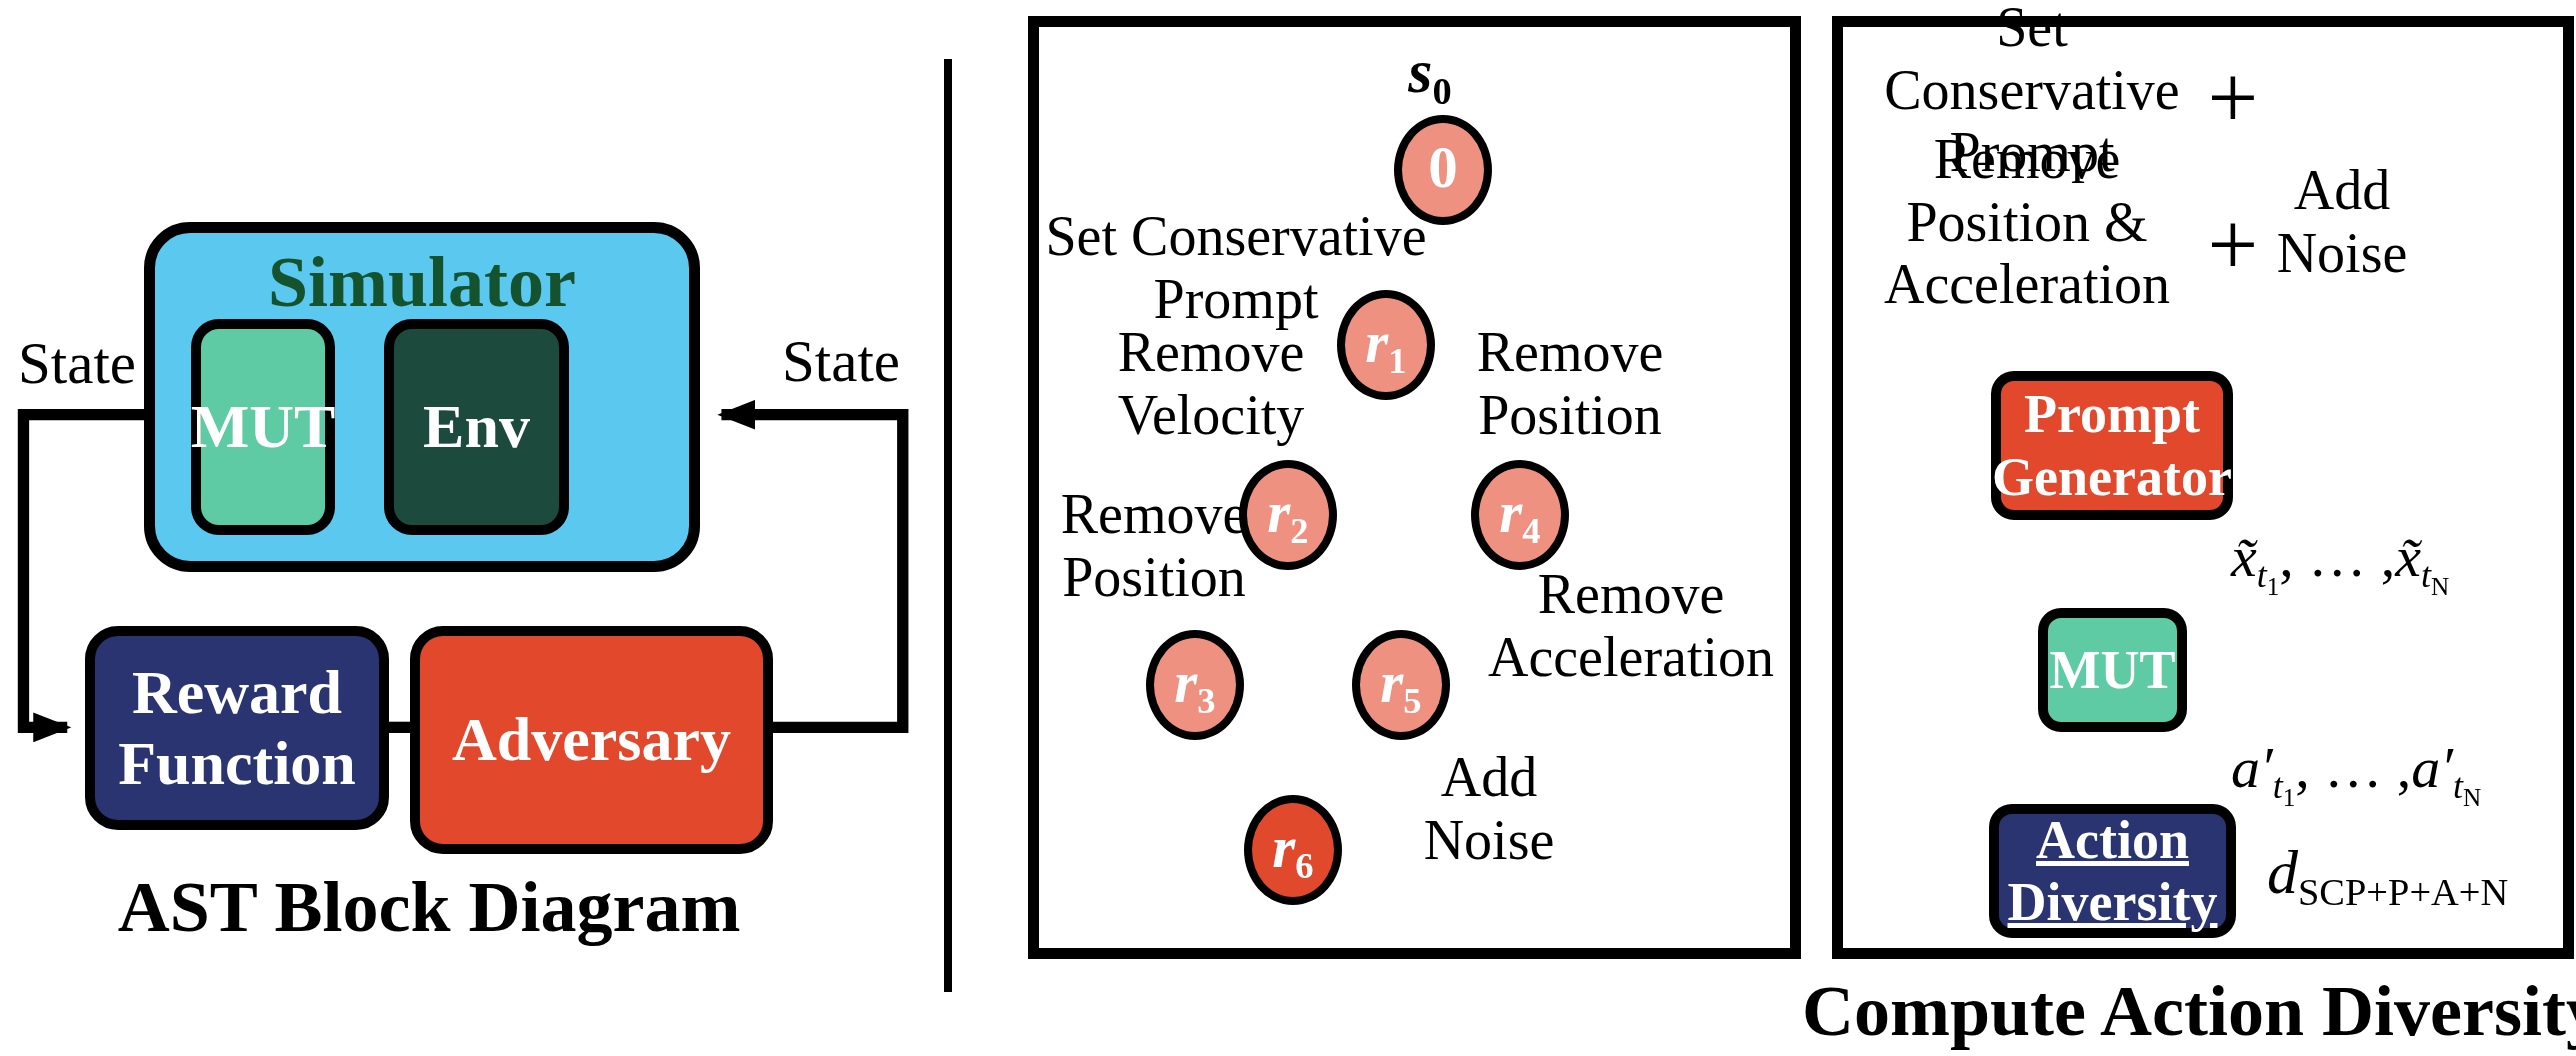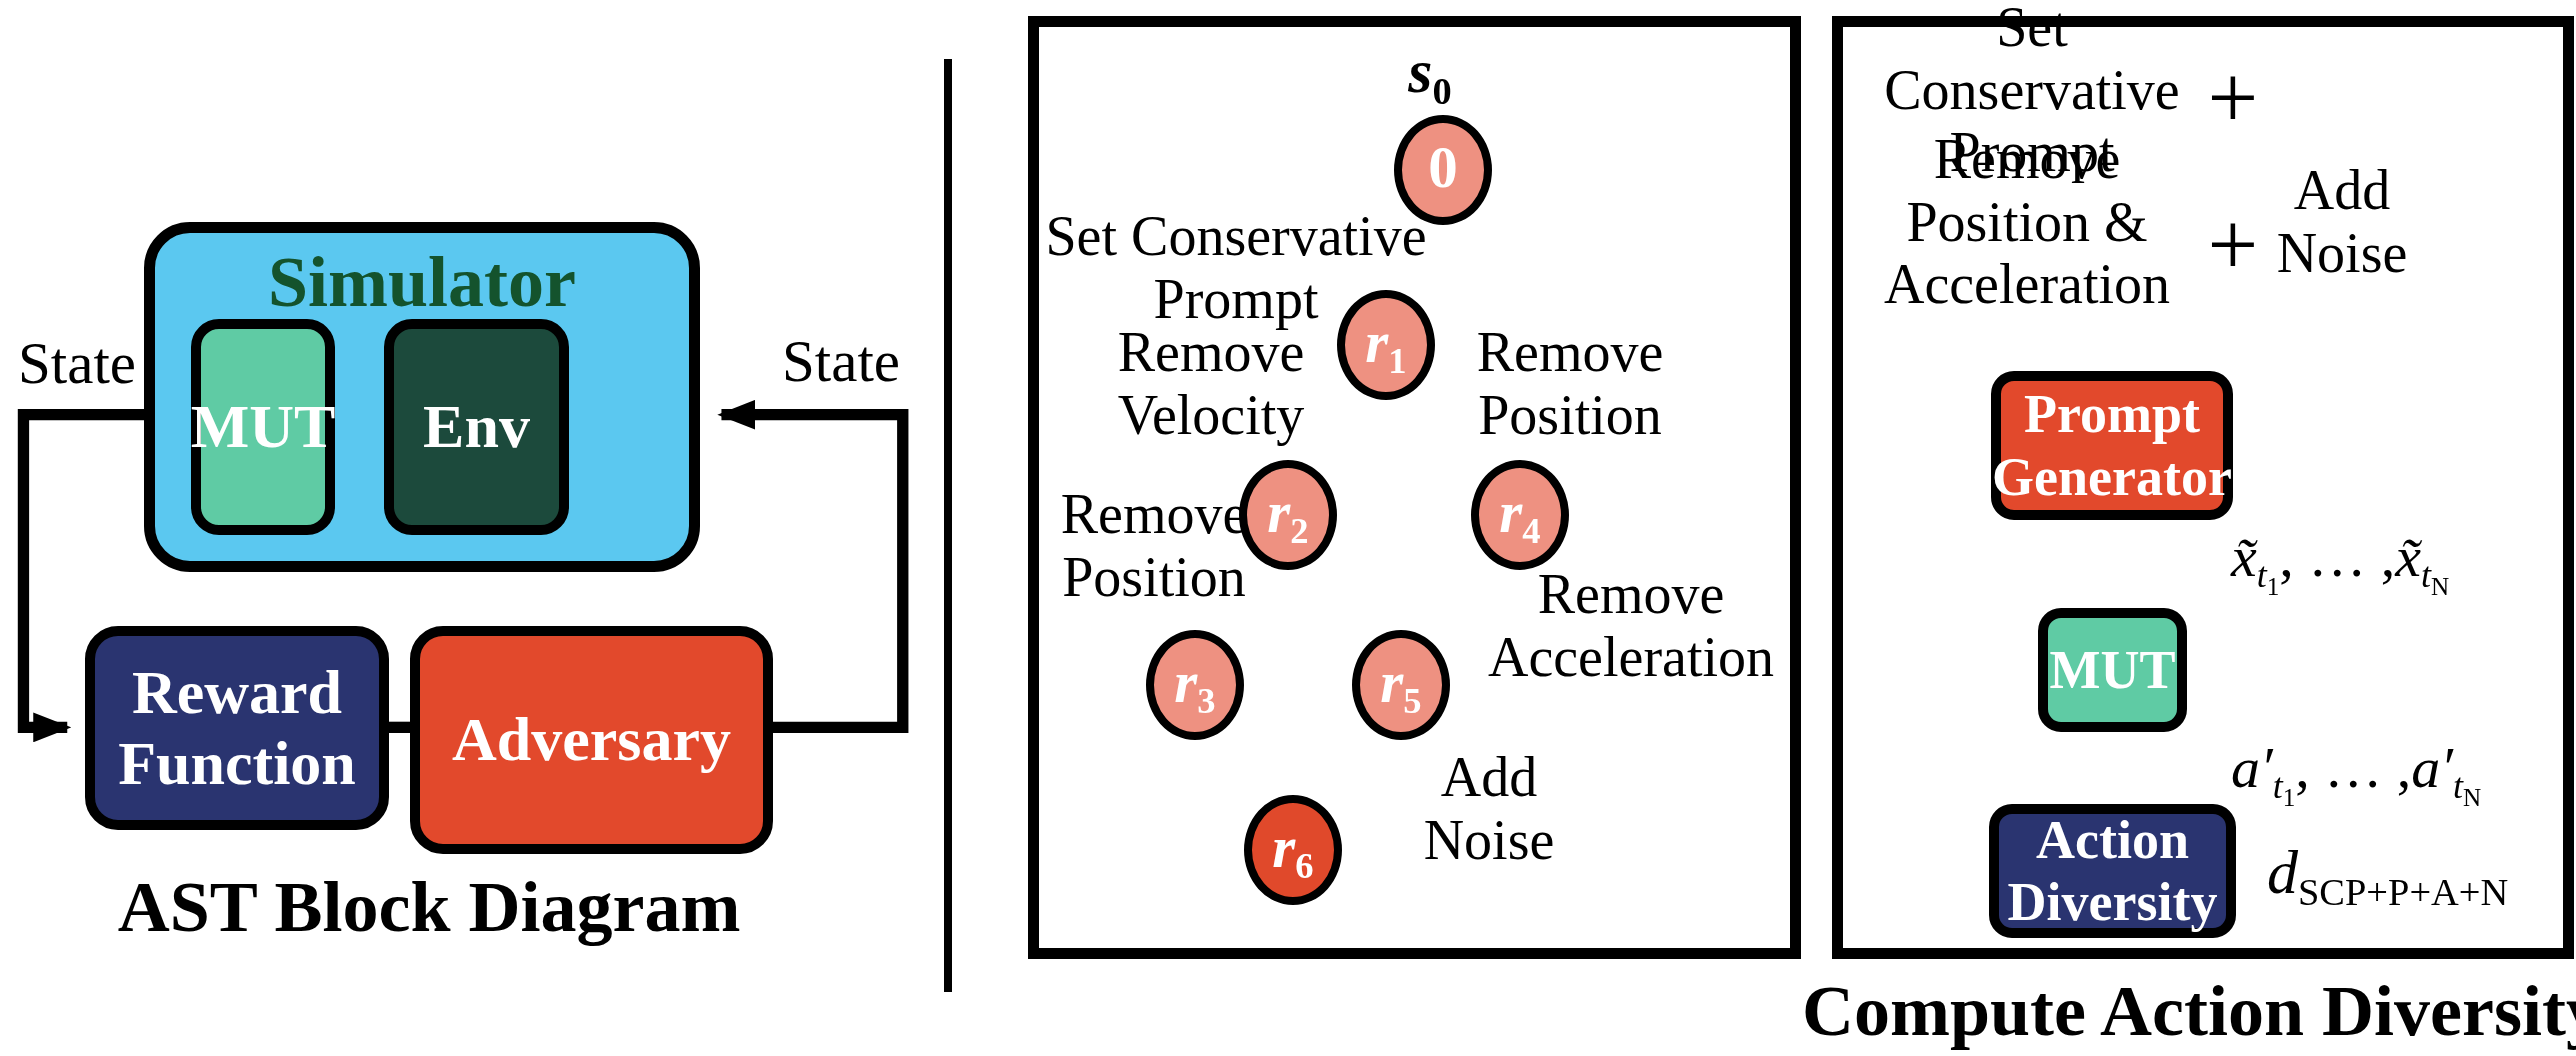--- a/index.html
+++ b/index.html
@@ -128,21 +128,21 @@
     </div>
 
   <div class="lbl vctr seq" style="left:2231px;top:563px;text-align:left;"><i>x̃</i><span class="sub"><i>t</i><span class="ssub">1</span></span><span>, … ,</span><i>x̃</i><span class="sub"><i>t</i><span class="ssub">N</span></span></div>
 
   <div class="box" style="left:2038px;top:608px;width:149px;height:124px;border-radius:23px;background:#5FCBA4;font-size:54px;">
       <span>MUT</span>
     </div>
 
   <div class="lbl vctr seq" style="left:2231px;top:774px;text-align:left;"><i>a′</i><span class="sub"><i>t</i><span class="ssub">1</span></span><span>, … ,</span><i>a′</i><span class="sub"><i>t</i><span class="ssub">N</span></span></div>
 
-  <div class="box" style="left:1989px;top:804px;width:247px;height:134px;border-radius:23px;background:#2A3470;font-size:54px;">
+  <div class="box" style="left:1989px;top:804px;width:247px;height:134px;border-radius:23px;background:#2A3470;font-size:54px;text-decoration:underline;">
       <span>Action Diversity</span>
     </div>
 
   <div class="lbl vctr seq" style="left:2267px;top:876px;text-align:left;font-size:62px;"><i>d</i><span class="sub">SCP+P+A+N</span></div>
 
   <div class="lbl ctr caption" style="left:2202px;top:1011px;">Compute Action Diversity</div>
 
 </div>
 
 

